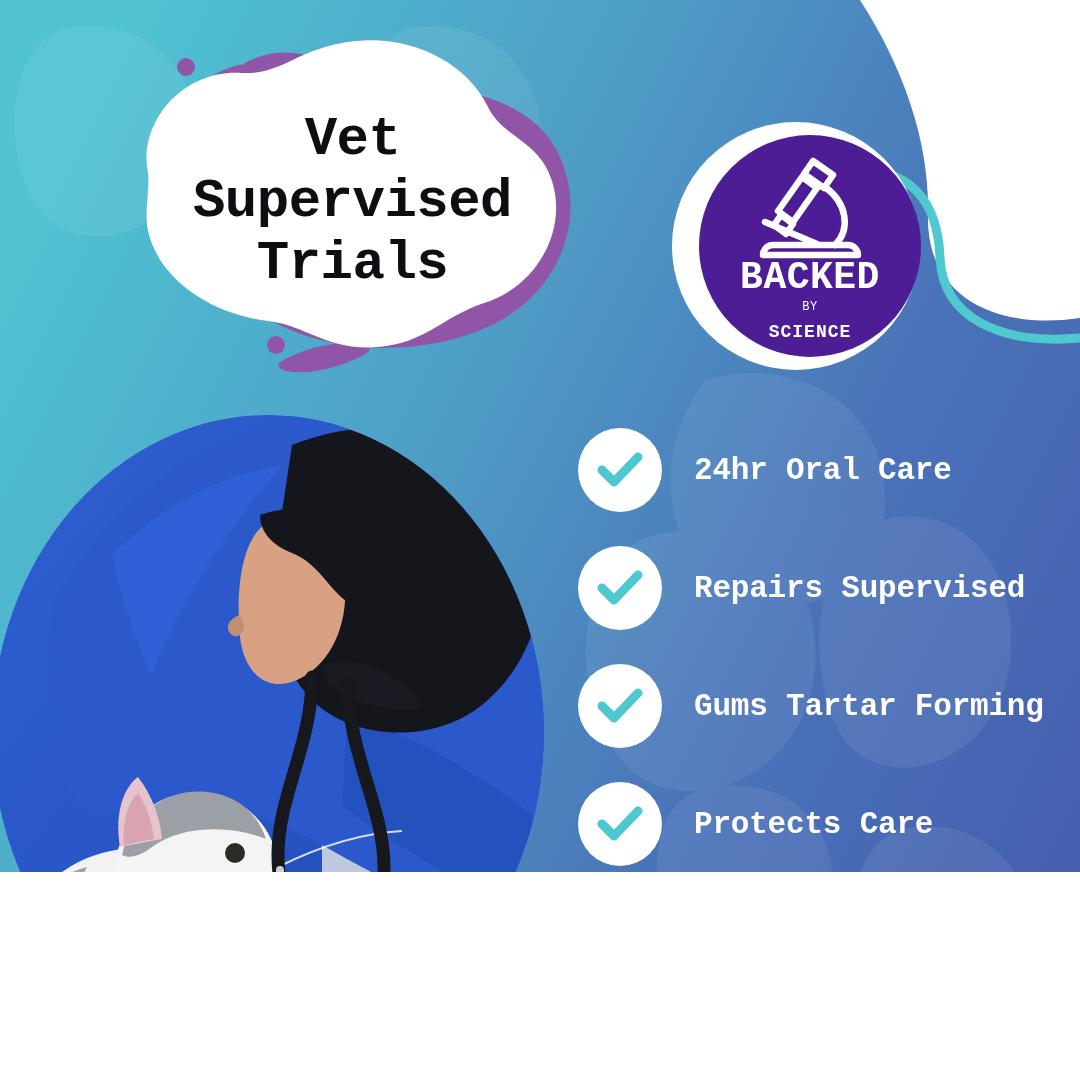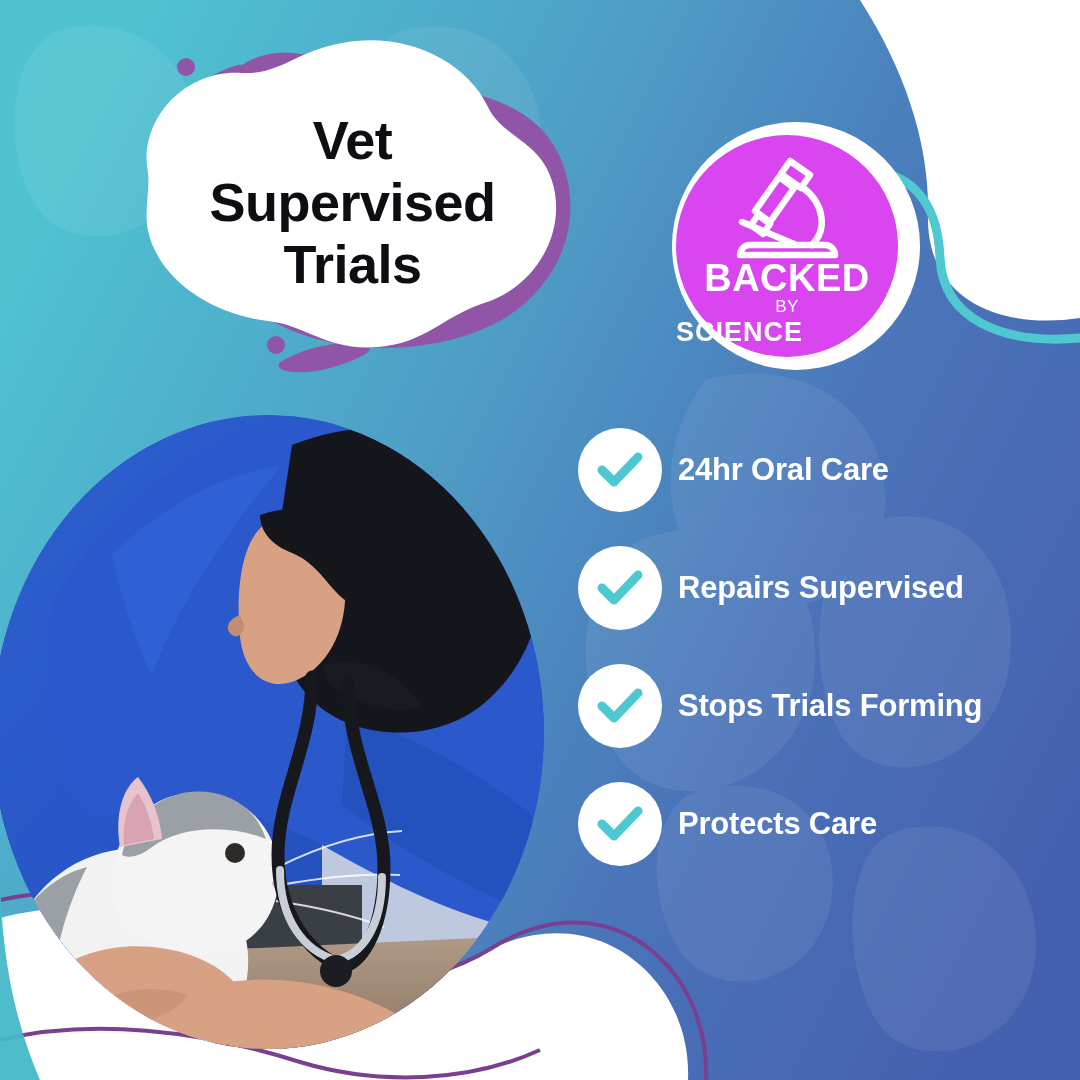--- a/index.html
+++ b/index.html
@@ -3,23 +3,23 @@
 <meta charset="utf-8">
 <style>
   html, body {
     margin: 0;
     padding: 0;
     background: #ffffff;
   }
   #poster {
     position: relative;
     width: 1080px;
-    height: 1080px;
+    height: 872px;
     overflow: hidden;
-    font-family: Liberation Sans, sans-serif;
+    font-family: Liberation Mono, monospace;
     background: #ffffff;
   }
 
   
   .bg-svg {
     position: absolute;
     inset: 0;
     width: 1080px;
     height: 1080px;
     display: block;
@@ -62,26 +62,26 @@
     height: 248px;
   }
   .badge-ring {
     position: absolute;
     inset: 0;
     border-radius: 50%;
     background: #ffffff;
   }
   .badge-face {
     position: absolute;
-    left: 4px;
+    left: 27px;
     top: 13px;
     width: 222px;
     height: 222px;
     border-radius: 50%;
-    background: #d946ef;
+    background: #4c1d95;
   }
   .badge-icon {
     position: absolute;
     left: 56px;
     top: 20px;
     width: 112px;
     height: 105px;
   }
   .badge-line1 {
     position: absolute;
@@ -95,32 +95,33 @@
     letter-spacing: 0.5px;
     line-height: 38px;
   }
   .badge-line2 {
     position: absolute;
     left: 0;
     top: 163px;
     width: 222px;
     text-align: center;
     color: #ffffff;
-    font-size: 17px;
+    font-size: 12px;
     font-weight: normal;
     letter-spacing: 0.5px;
     line-height: 18px;
   }
   .badge-line3 {
     position: absolute;
     left: 0;
     top: 183px;
     width: 222px;
+    text-align: center;
     color: #ffffff;
-    font-size: 27px;
+    font-size: 18px;
     font-weight: bold;
     letter-spacing: 1px;
     line-height: 28px;
   }
 
   
   .photo {
     position: absolute;
     left: -8px;
     top: 415px;
@@ -154,21 +155,21 @@
     background: #ffffff;
   }
   .feature-check {
     position: absolute;
     left: 19px;
     top: 22px;
     width: 46px;
     height: 40px;
   }
   .feature-label {
-    margin-left: 16px;
+    margin-left: 32px;
     color: #ffffff;
     font-size: 31px;
     font-weight: bold;
     letter-spacing: -0.2px;
     white-space: nowrap;
   }
 </style>
 </head>
 <body>
 
@@ -421,21 +422,21 @@
       </div>
       <div class="feature-label">Repairs Supervised</div>
     </div>
 
     <div class="feature-row">
       <div class="feature-circle">
         <svg class="feature-check" viewBox="0 0 46 40">
           <path d="M5,20 L17,32 L41,7" fill="none" stroke="#4ec8d0" stroke-width="9" stroke-linecap="round" stroke-linejoin="round"></path>
         </svg>
       </div>
-      <div class="feature-label">Stops Trials Forming</div>
+      <div class="feature-label">Gums Tartar Forming</div>
     </div>
 
     <div class="feature-row">
       <div class="feature-circle">
         <svg class="feature-check" viewBox="0 0 46 40">
           <path d="M5,20 L17,32 L41,7" fill="none" stroke="#4ec8d0" stroke-width="9" stroke-linecap="round" stroke-linejoin="round"></path>
         </svg>
       </div>
       <div class="feature-label">Protects Care</div>
     </div>

